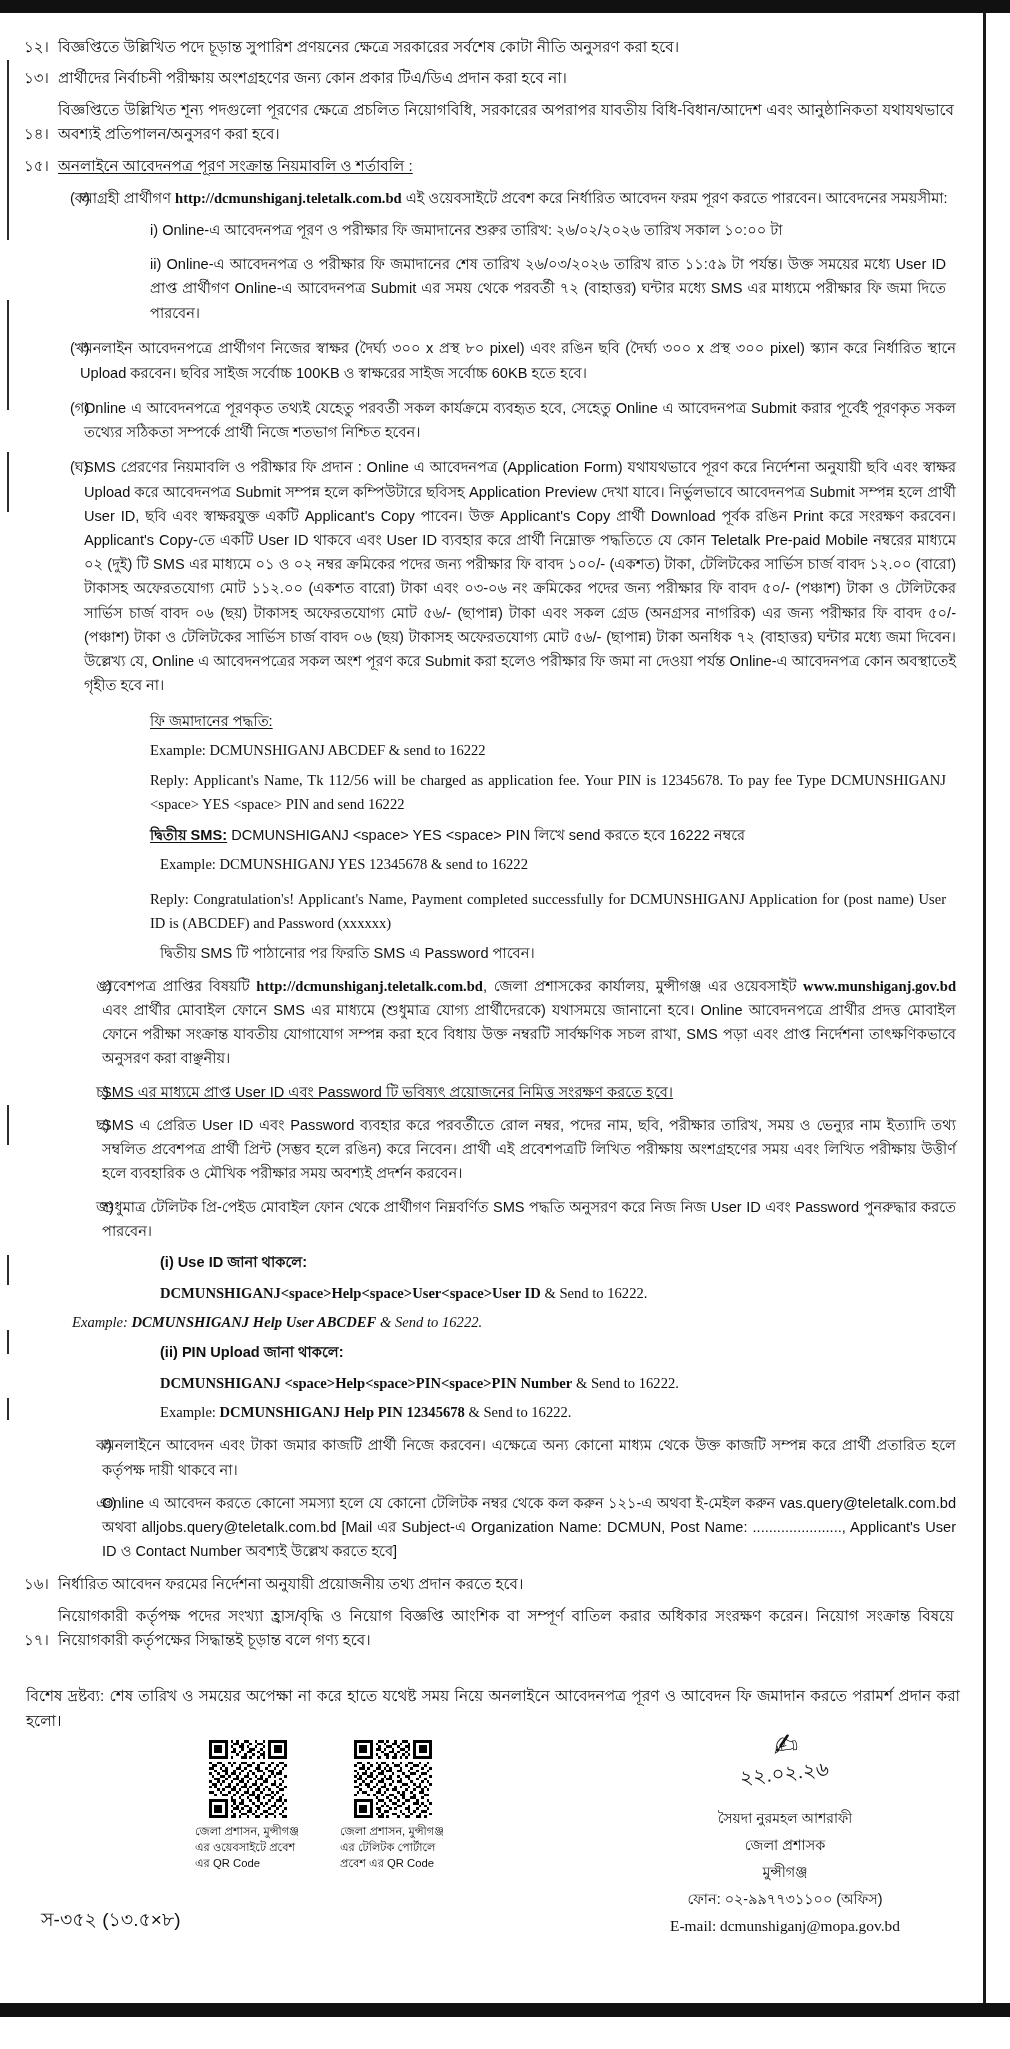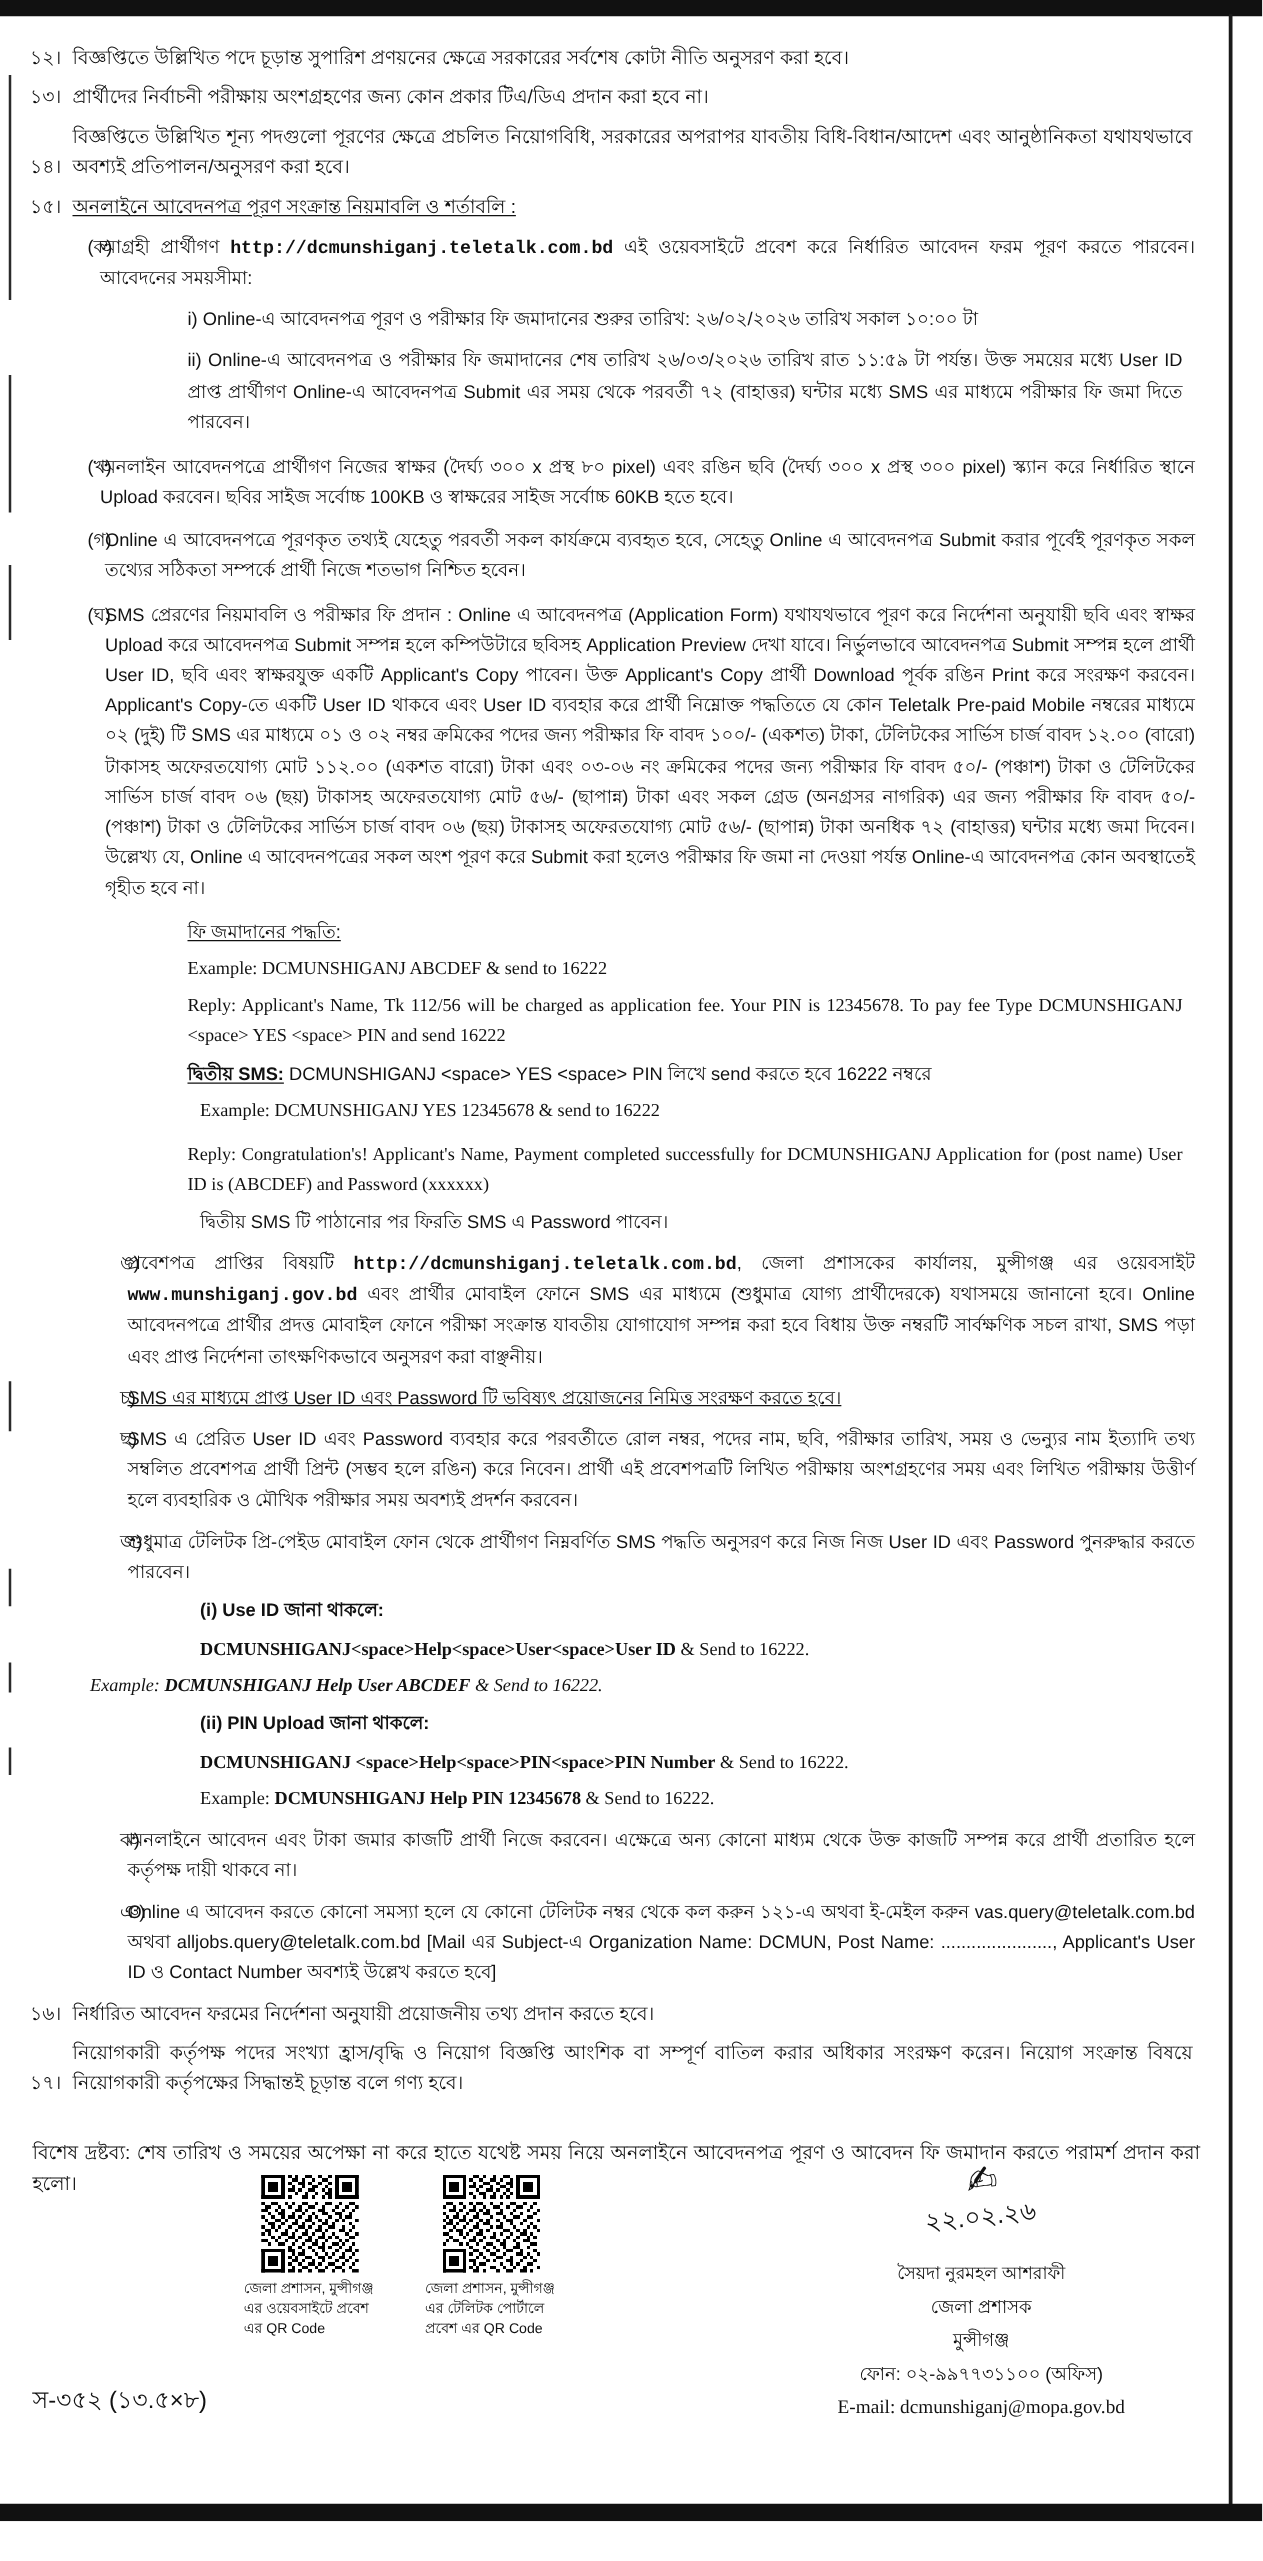--- a/index.html
+++ b/index.html
@@ -111,21 +111,21 @@
     text-align: justify;
   }
   .sub-tight {
     margin-left: 150px;
     margin-right: 40px;
     font-size: 14.6px;
     line-height: 1.58;
   }
   .u { text-decoration: underline; text-underline-offset: 2px; }
   .b { font-weight: bold; }
-  .mono-ish { font-family: Liberation Mono, monospace; }
+  .mono-ish { font-family: Liberation Serif, serif; }
   .gap-s { height: 7px; }
 
   
   .note {
     margin: 30px 26px 0 26px;
     font-size: 15.3px;
     line-height: 1.66;
     text-align: justify;
   }
 
@@ -173,21 +173,21 @@
     font-size: 20px;
     transform: rotate(-6deg);
     display: inline-block;
     margin-top: -2px;
   }
   .sign-name { font-size: 14px; margin-top: 16px; text-align: center; }
   .sign-line { font-size: 14.4px; margin-top: 3px; }
   .sign-mail { font-size: 15.4px; margin-top: 5px; }
   .doc-code {
     position: absolute;
-    left: 26px; top: 165px;
+    left: 41px; top: 165px;
     font-size: 19px;
   }
 </style>
 </head>
 <body>
 
 <div class="page">
 
   <div class="bar-top"></div>
   <div class="rule-right"></div>

